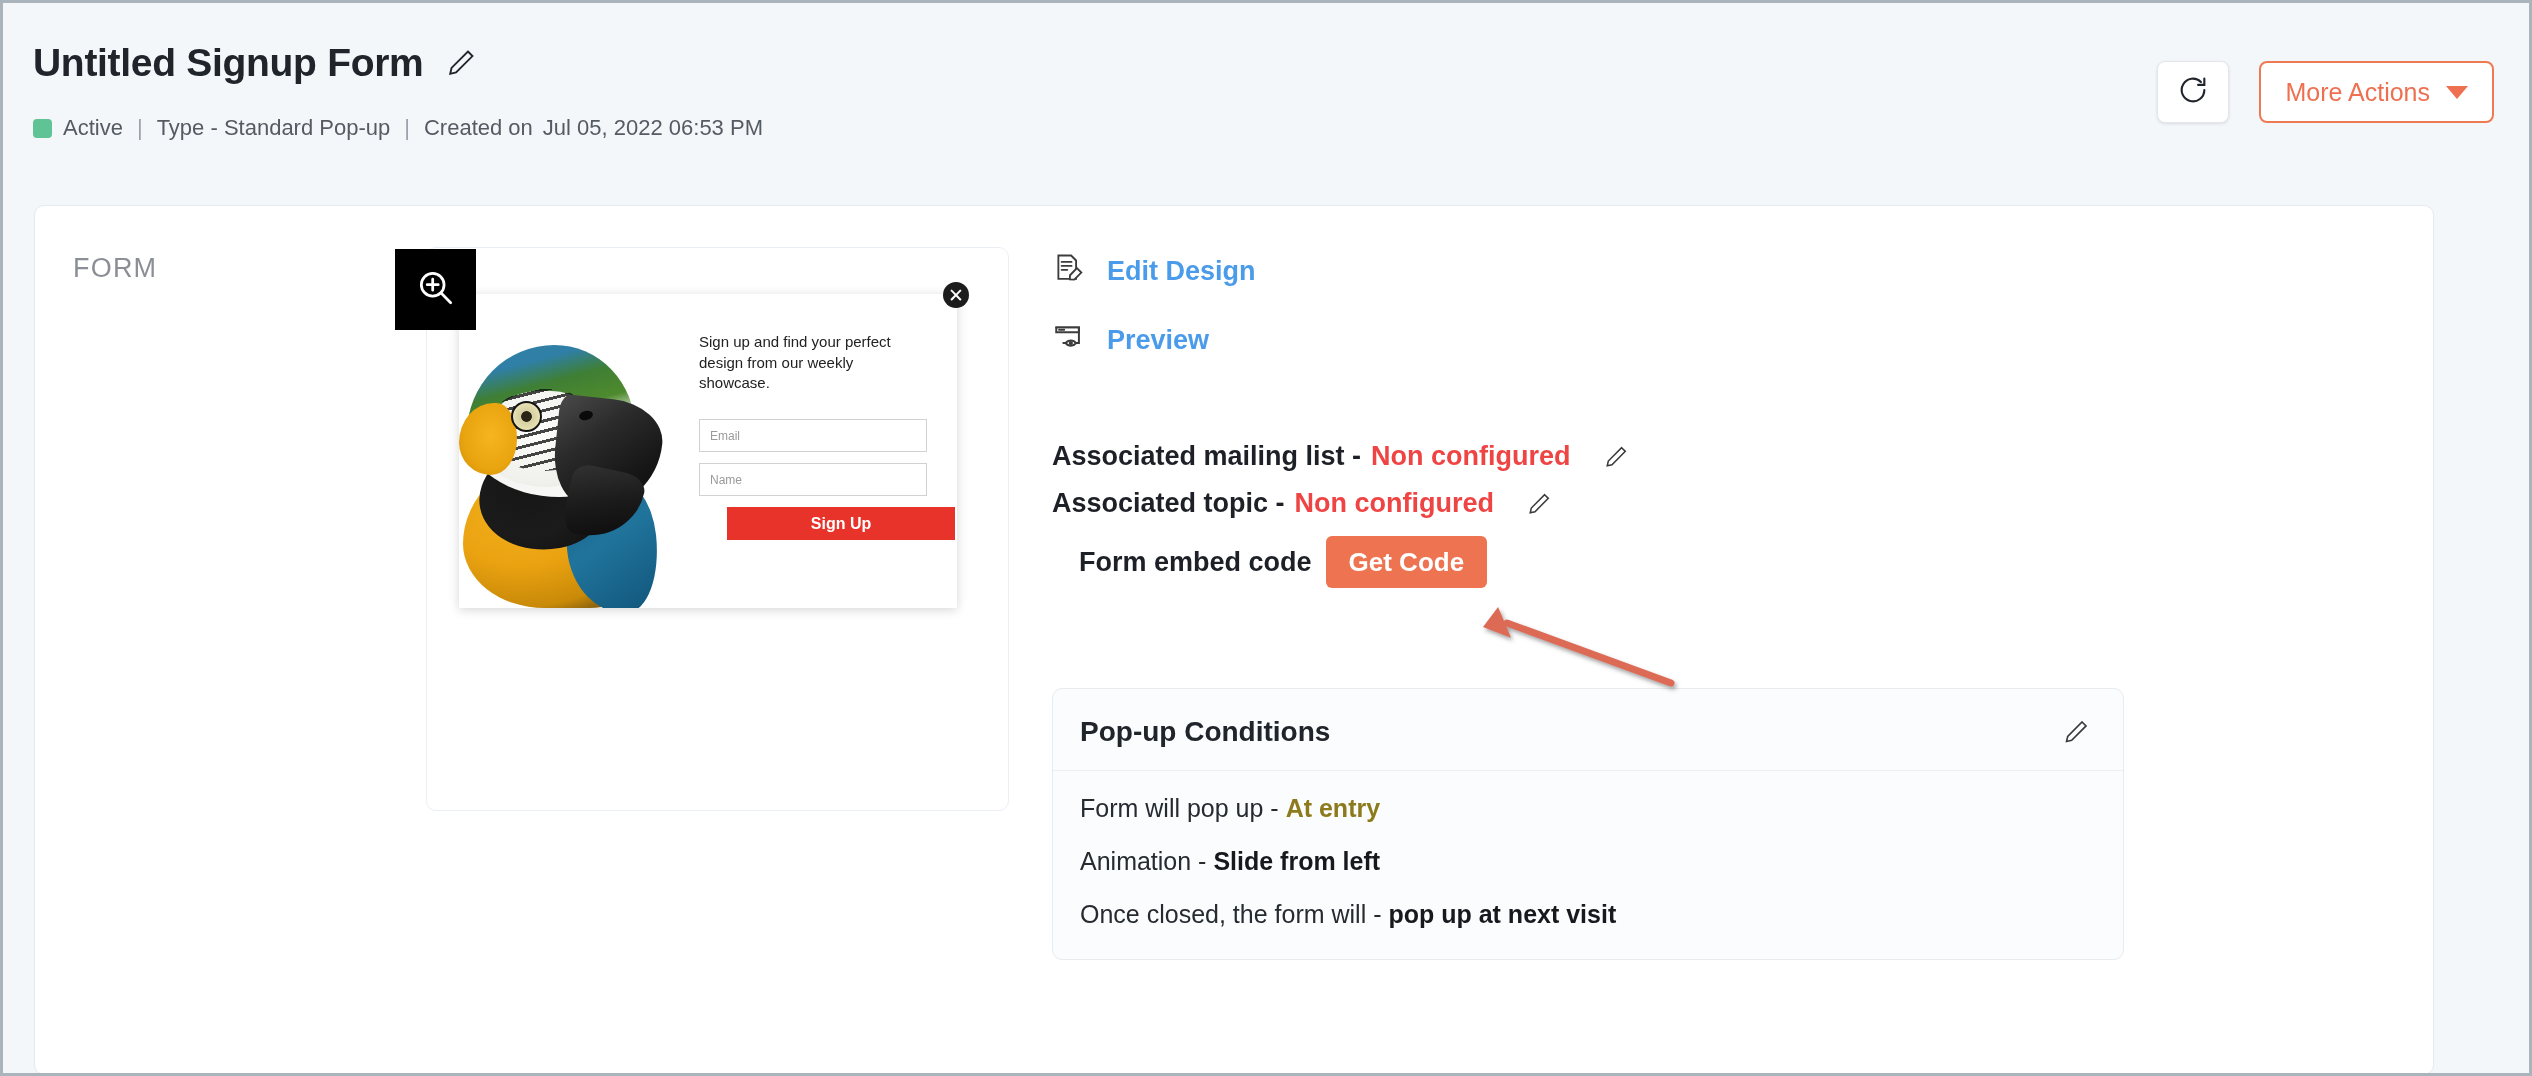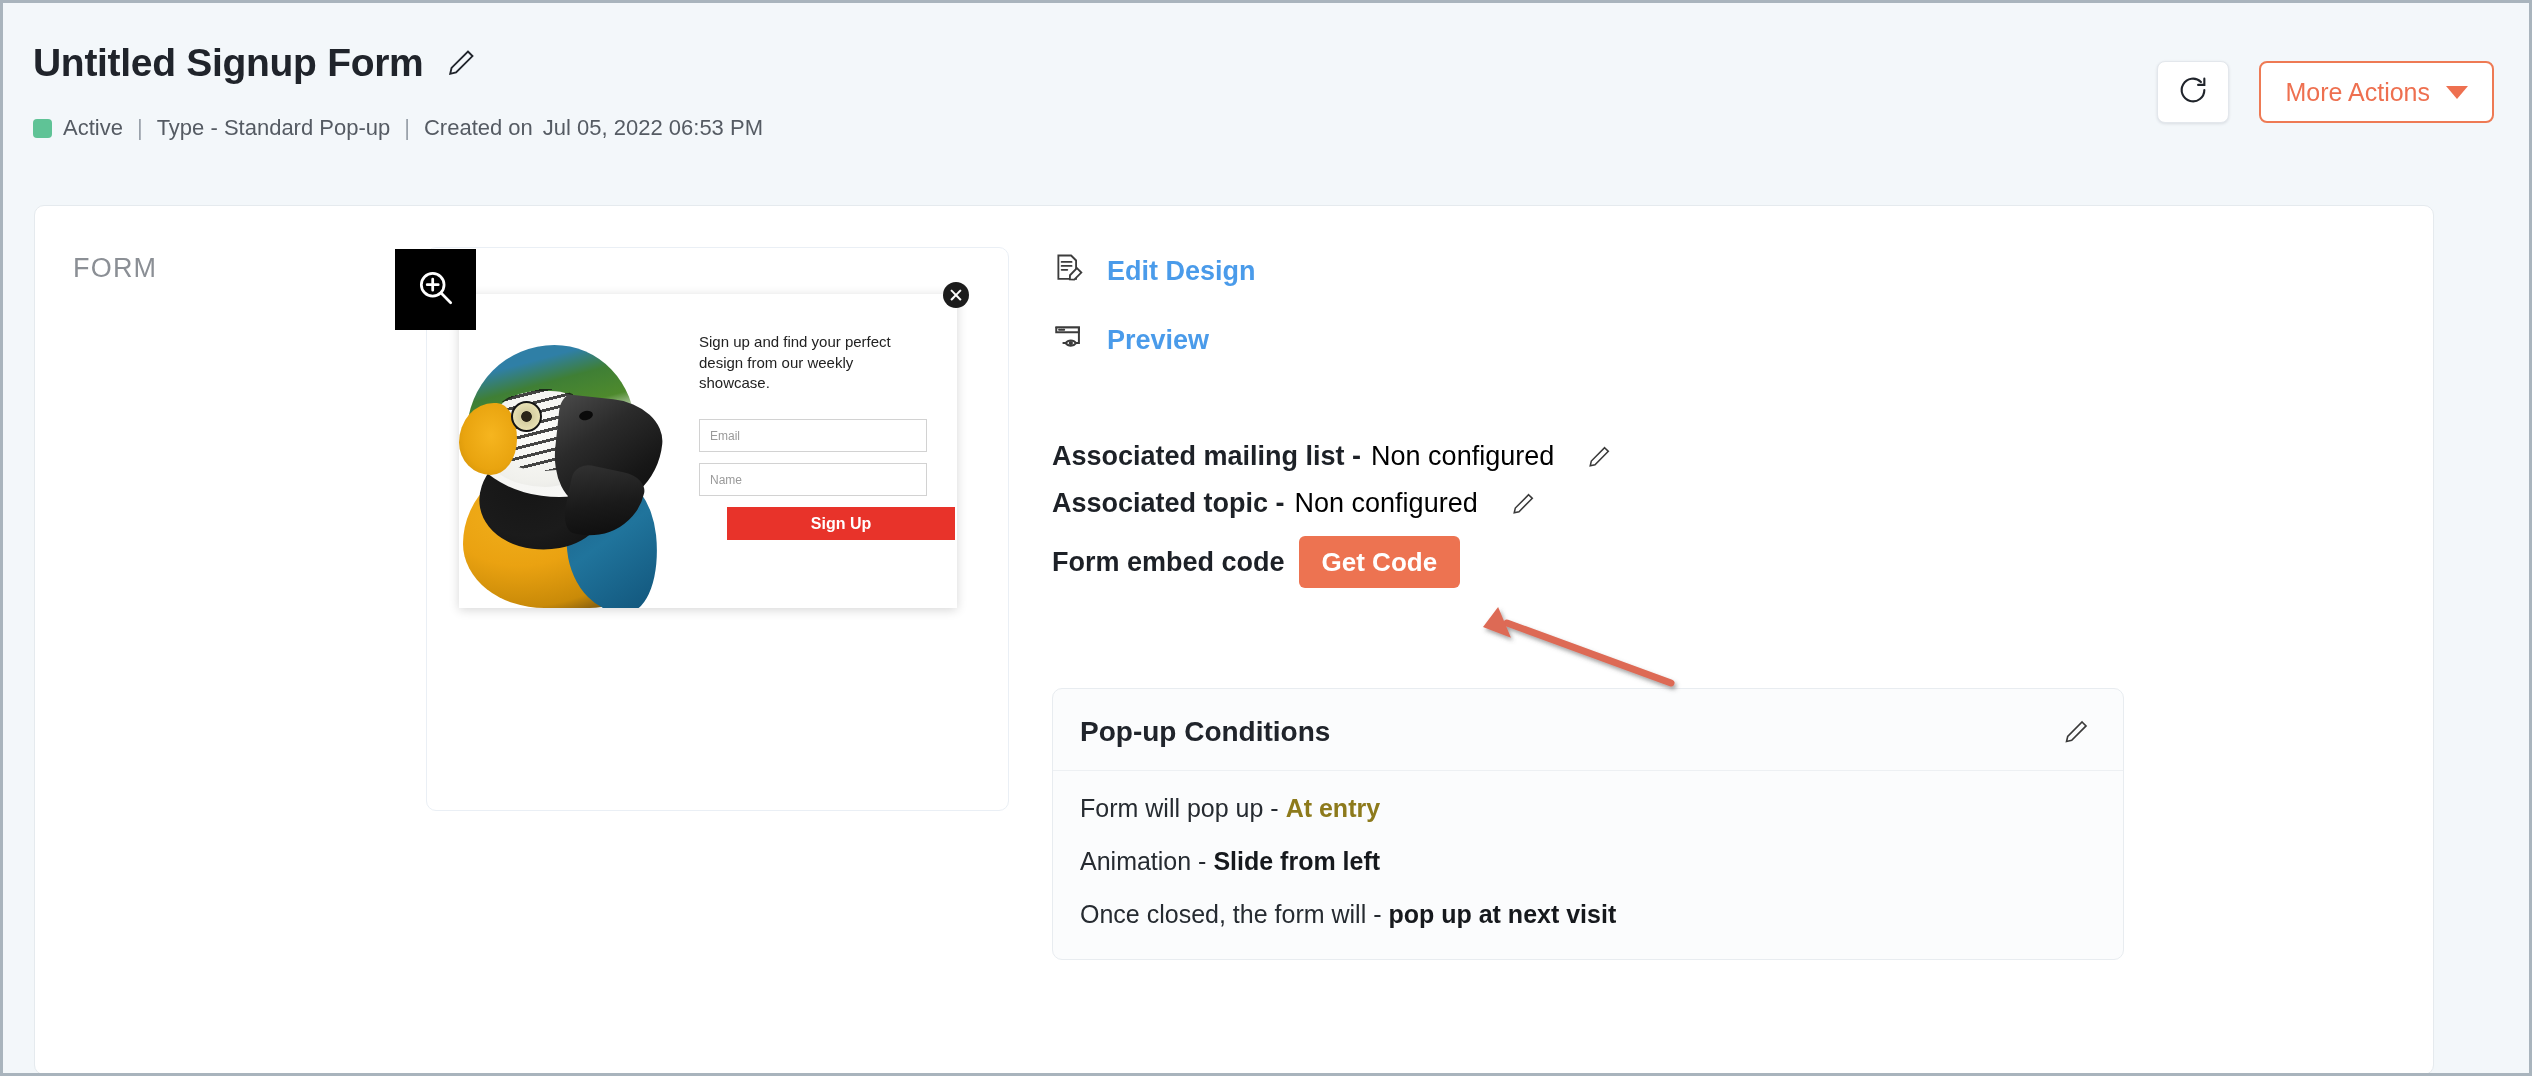--- a/index.html
+++ b/index.html
@@ -398,22 +398,22 @@
   .assoc-topic   { left: 0; top: 282px; }
 
   .assoc-label {
     font-size: 27px;
     font-weight: bold;
     color: #1d2127;
     white-space: nowrap;
   }
   .assoc-value {
     font-size: 27px;
-    font-weight: normal;
-    color: #000000;
+    font-weight: bold;
+    color: #ef4444;
     margin-left: 10px;
     white-space: nowrap;
   }
   .assoc-edit-icon {
     margin-left: 32px;
     width: 26px;
     height: 26px;
     cursor: pointer;
     flex: 0 0 auto;
   }
@@ -424,20 +424,21 @@
     top: 330px;
     display: flex;
     align-items: center;
     gap: 14px;
   }
   .embed-label {
     font-size: 27px;
     font-weight: bold;
     color: #1d2127;
     white-space: nowrap;
+    margin-left: 27px;
   }
   .get-code-button {
     background: #ed7351;
     color: #ffffff;
     border: none;
     border-radius: 6px;
     padding: 0 23px;
     height: 52px;
     font-size: 26px;
     font-weight: bold;

